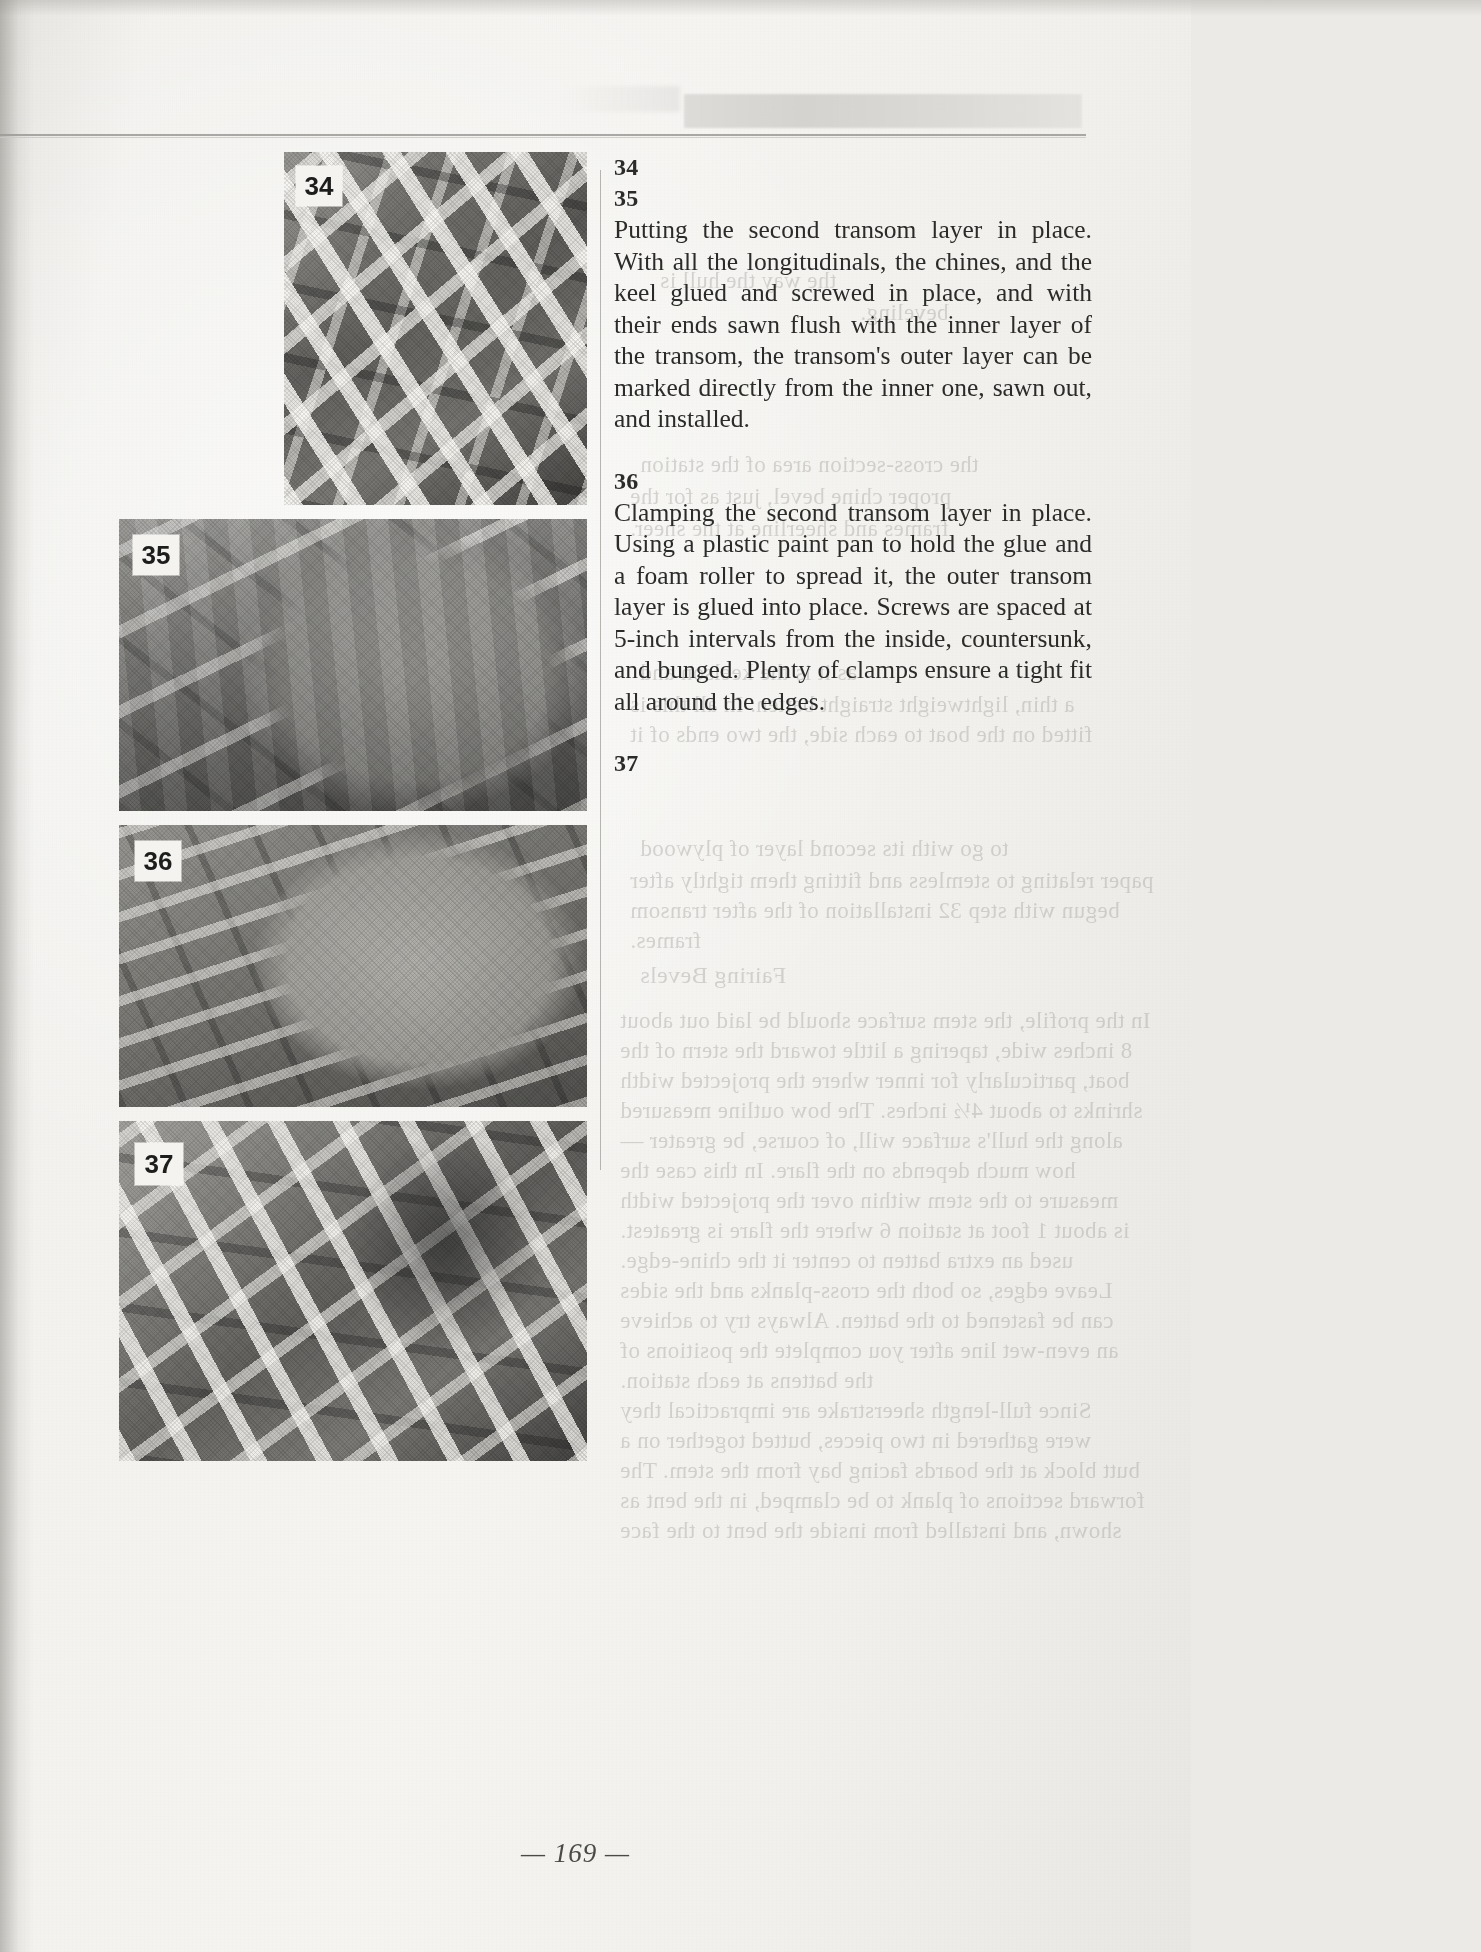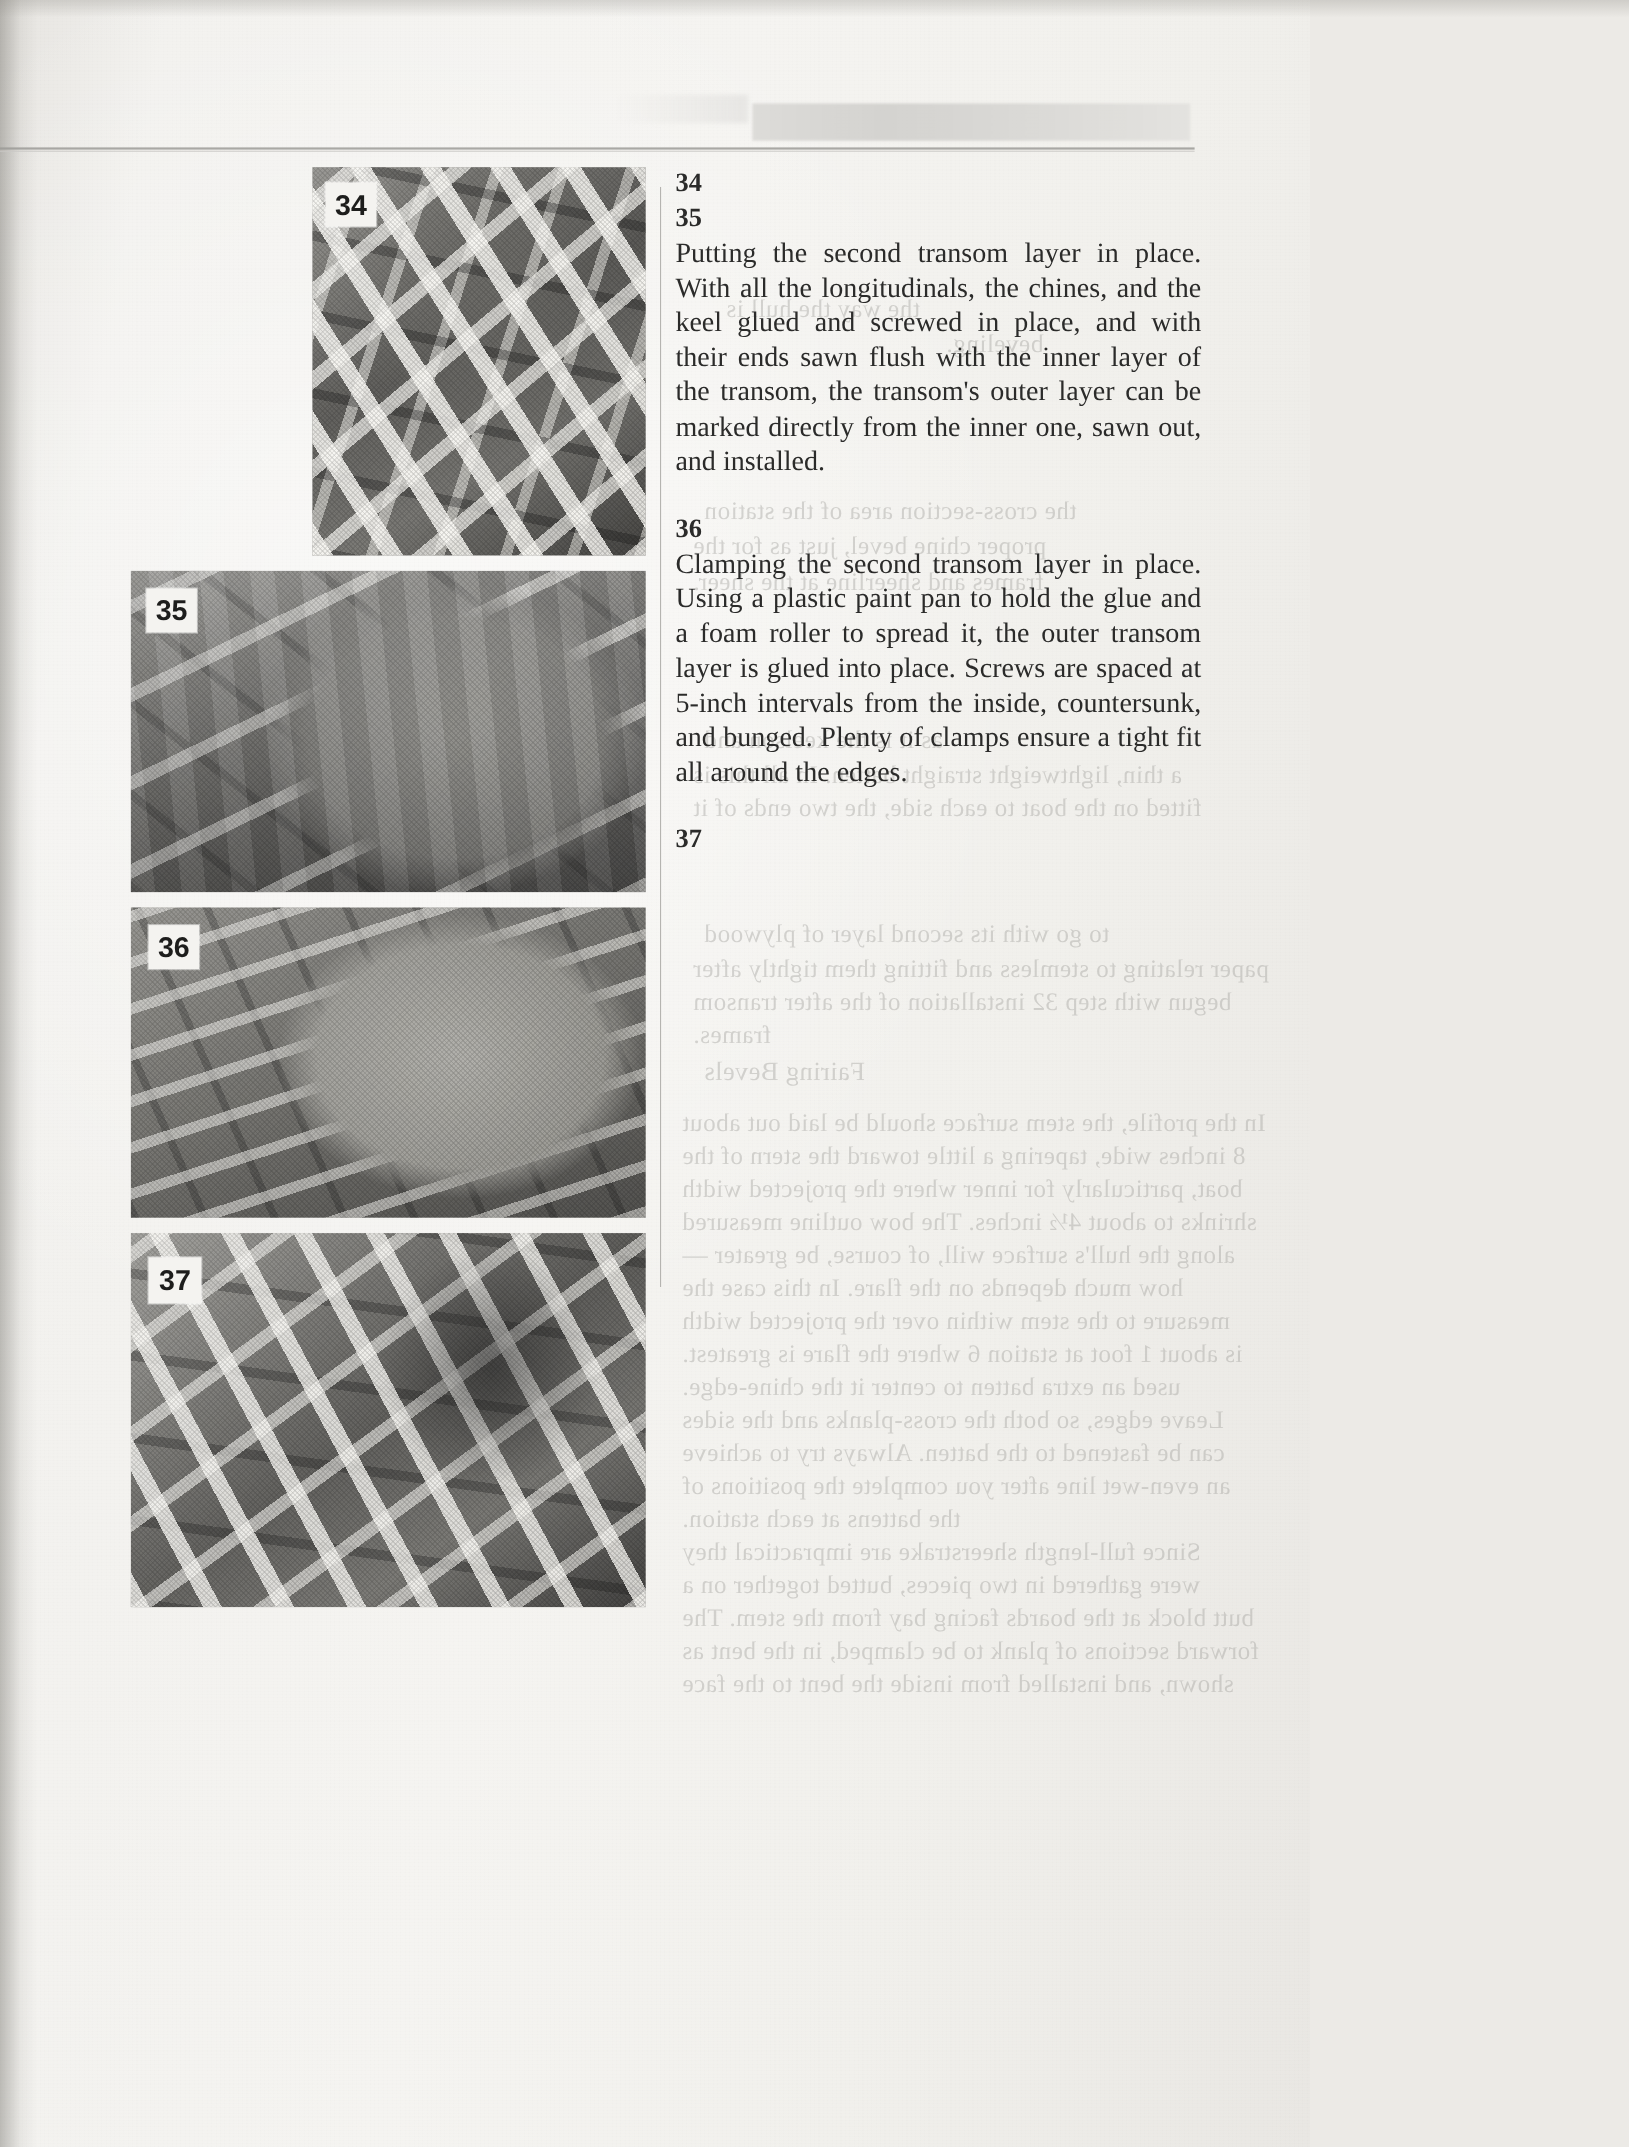--- a/index.html
+++ b/index.html
@@ -235,14 +235,17 @@
     <div class="num">35</div>
     <p class="para">Putting the second transom layer in place. With all the longitudinals, the chines, and the keel glued and screwed in place, and with their ends sawn flush with the inner layer of the transom, the transom's outer layer can be marked directly from the inner one, sawn out, and installed.</p>
 
     <div class="num">36</div>
     <p class="para">Clamping the second transom layer in place. Using a plastic paint pan to hold the glue and a foam roller to spread it, the outer transom layer is glued into place. Screws are spaced at 5-inch intervals from the inside, countersunk, and bunged. Plenty of clamps ensure a tight fit all around the edges.</p>
 
     <div class="num">37</div>
 
   </div>
 
+  <div id="pagenum">
+    <span>— 169 —</span>
+  </div>
 
 </div>
 
 </body></html>

